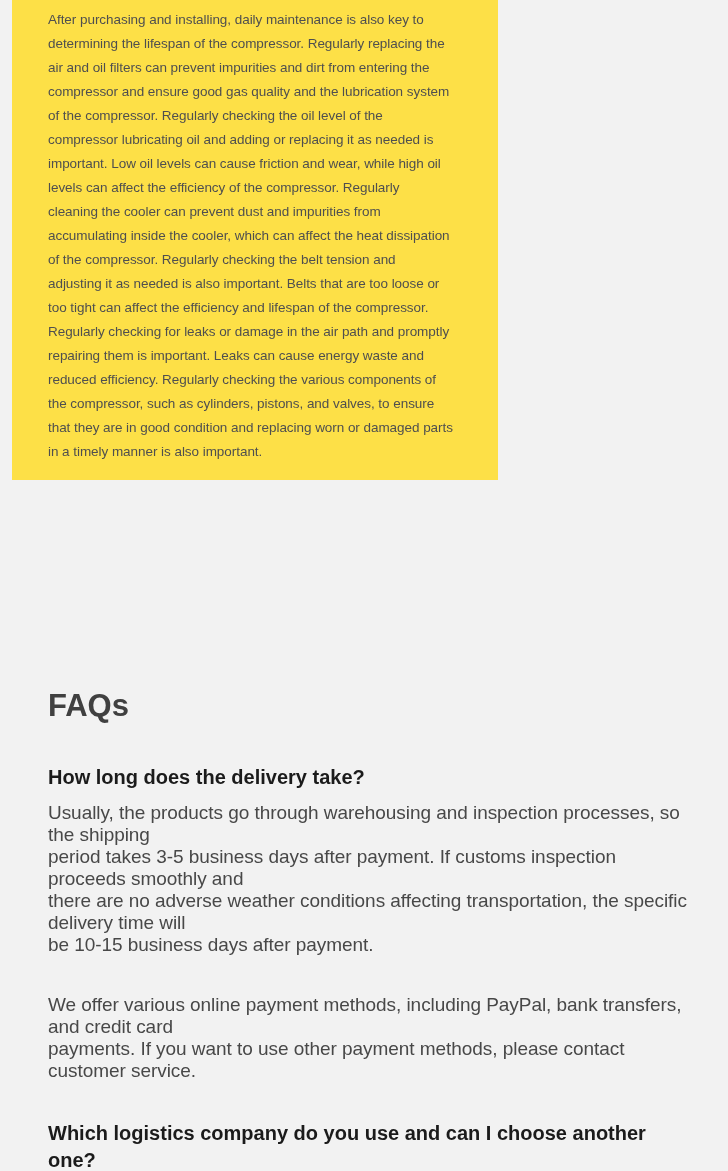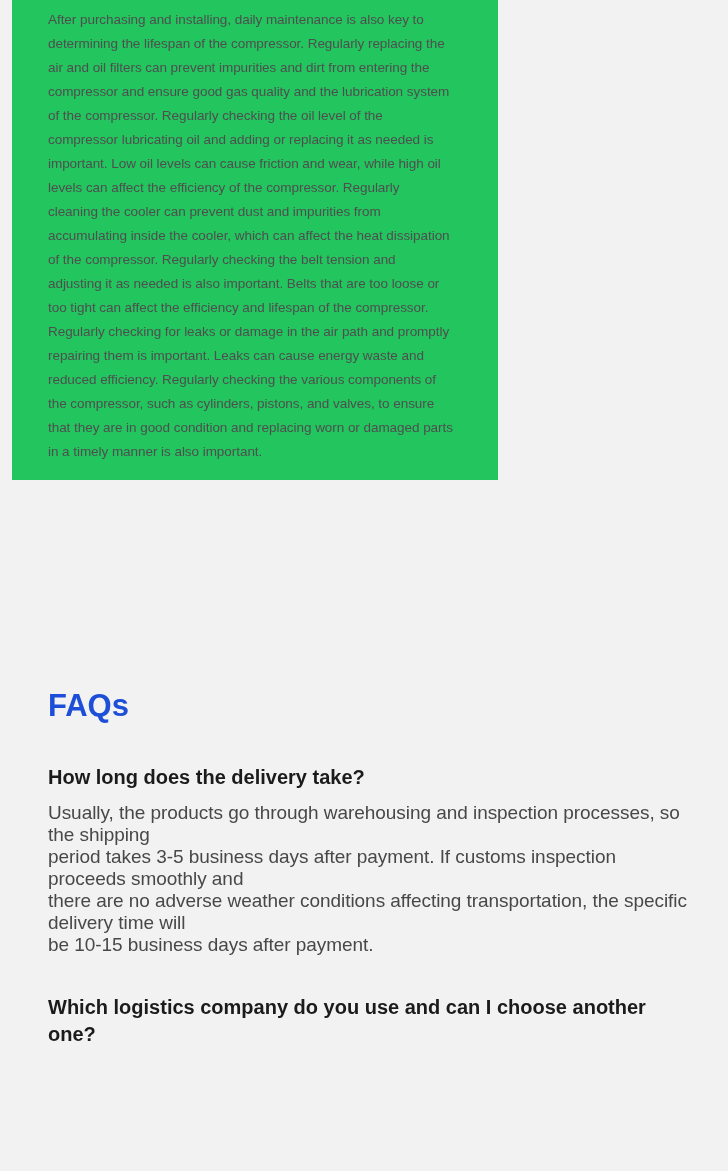--- a/index.html
+++ b/index.html
@@ -11,41 +11,41 @@
     height: 1171px;
     background: #f2f2f2;
     overflow: hidden;
     font-family: "Liberation Sans", "DejaVu Sans", sans-serif;
   }
   .desc-panel {
     box-sizing: border-box;
     margin-left: 12px;
     width: 486px;
     height: 480px;
-    background: #22c55e;
+    background: #fde047;
     padding: 8px 0 0 36px;
   }
   .desc-text {
     margin: 0;
     font-size: 13.5px;
     line-height: 24px;
     letter-spacing: -0.05px;
     color: #4f4f4f;
     white-space: pre-line;
   }
   .faq-section {
     margin-left: 48px;
     width: 650px;
   }
   .faq-title {
     margin: 208px 0 40px 0;
     font-size: 31px;
     line-height: 36px;
     font-weight: bold;
-    color: #1d4ed8;
+    color: #404040;
   }
   .faq-item + .faq-item {
     margin-top: 38px;
   }
   .faq-question {
     margin: 0 0 11px 0;
     font-size: 20px;
     line-height: 27px;
     font-weight: 700;
     color: #1b1b1b;
@@ -92,20 +92,22 @@
 
     <div class="faq-item">
       <h3 class="faq-question">How long does the delivery take?</h3>
       <p class="faq-answer">Usually, the products go through warehousing and inspection processes, so the shipping
 period takes 3-5 business days after payment. If customs inspection proceeds smoothly and
 there are no adverse weather conditions affecting transportation, the specific delivery time will
 be 10-15 business days after payment.</p>
     </div>
 
     <div class="faq-item">
+      <p class="faq-answer">We offer various online payment methods, including PayPal, bank transfers, and credit card
+payments. If you want to use other payment methods, please contact customer service.</p>
     </div>
 
     <div class="faq-item">
       <h3 class="faq-question">Which logistics company do you use and can I choose another
 one?</h3>
     </div>
   </section>
 
 </div>
 

